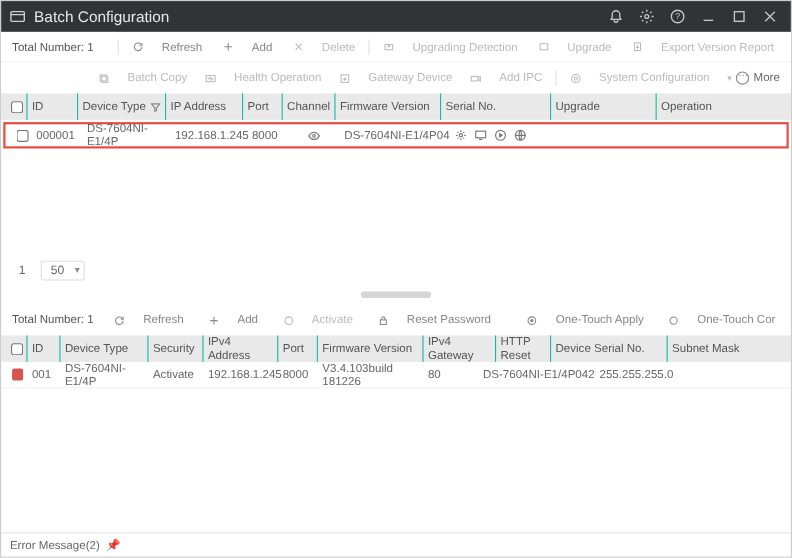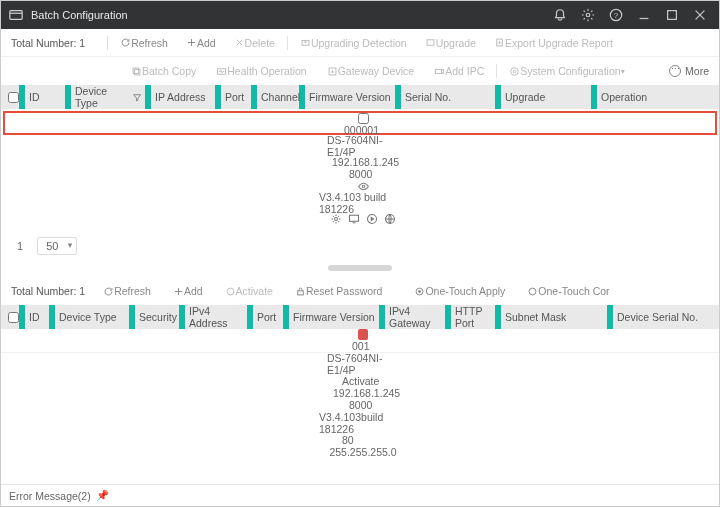--- a/index.html
+++ b/index.html
@@ -1,39 +1,39 @@
 <!DOCTYPE html>
 <html><head>
 <meta charset="utf-8">
 <style>
 * { box-sizing: border-box; margin: 0; padding: 0; font-family: "Segoe UI", Arial, sans-serif; }
 body { width: 720px; height: 507px; background: #fff; color: #555; font-size: 10.5px; overflow: hidden; border: 1px solid #ccc; position: relative; }
 
 .titlebar { height: 28px; background: #323335; color: #e0e0e0; display: flex; align-items: center; padding: 0 6px 0 8px; }
 .titlebar .title-icon { width: 14px; height: 14px; margin-right: 8px; opacity: .9; }
-.titlebar .title-text { flex: 1; font-size: 11px; color: #e8e8e8; }
+.titlebar .title-text { flex: 1; font-size: 14px; color: #e8e8e8; }
 .titlebar .tb-right { display: flex; align-items: center; gap: 14px; margin-right: 6px; }
 .titlebar .tb-icon { width: 14px; height: 14px; cursor: pointer; opacity: .85; }
 
 .toolbar { display: flex; align-items: center; height: 28px; padding: 0 10px; background: #fff; border-bottom: 1px solid #f0f0f0; color: #777; white-space: nowrap; }
 .toolbar .tnum { font-size: 10.5px; color: #555; margin-right: 14px; }
 .toolbar .sep { width: 1px; height: 14px; background: #e0e0e0; margin: 0 8px; }
-.tool-btn { display: inline-flex; align-items: center; gap: 0; color: #888; font-size: 10.5px; cursor: pointer; padding: 2px 4px; justify-content: center; }
+.tool-btn { display: inline-flex; align-items: center; gap: 16px; color: #888; font-size: 10.5px; cursor: pointer; padding: 2px 4px; justify-content: center; }
 .tool-btn.dis { color: #bbb; cursor: default; }
 .tool-btn svg, .tool-btn .ico { width: 11px; height: 11px; }
 .toolbar .more { margin-left: auto; display: flex; align-items: center; gap: 4px; color: #666; cursor: pointer; }
 .toolbar .more .ring { width: 12px; height: 12px; border: 1px solid #888; border-radius: 50%; position: relative; }
 
 .thead { display: flex; align-items: center; height: 24px; background: #e9e9e9; font-size: 10.5px; color: #555; padding-left: 6px; }
-.thead .th { display: flex; align-items: center; padding: 0 4px; border-right: 6px solid #14b8a6; height: 100%; }
+.thead .th { display: flex; align-items: center; padding: 0 4px; border-right: 1px solid #14b8a6; height: 100%; }
 .thead .th:last-child { border-right: none; text-align: right; }
 .thead .cb { width: 18px; justify-content: center; }
 .thead input[type=checkbox], .row input[type=checkbox] { width: 11px; height: 11px; }
 
-.row { display: flex; align-items: center; height: 24px; font-size: 10.5px; color: #666; padding-left: 6px; border-bottom: 1px solid #f2f2f2; flex-direction: column; }
+.row { display: flex; align-items: flex-end; height: 24px; font-size: 10.5px; color: #666; padding-left: 6px; border-bottom: 1px solid #f2f2f2; }
 .row .td { padding: 0 4px; display: flex; align-items: center; height: 100%; }
 .row.highlight-wrap { border: 2px solid #e74c3c; margin: 2px; }
 
 .op-icons { display: flex; gap: 6px; align-items: center; }
 .op-icons svg { width: 12px; height: 12px; cursor: pointer; }
 
 .pager { display: flex; align-items: center; padding: 6px 10px; gap: 8px; color: #666; font-size: 11px; margin-top: 96px; }
 .pager .pnum { padding: 2px 6px; }
 .pager .psel { border: 1px solid #ddd; padding: 2px 18px 2px 8px; border-radius: 2px; position: relative; }
 .pager .psel::after { content: "▾"; position: absolute; right: 4px; top: 2px; color: #888; font-size: 9px; }
@@ -123,21 +123,21 @@
         <rect x="3" y="4" width="10" height="8"></rect>
       </svg>
       <span>Upgrade</span>
     </span>
   <span style="width:10px"></span>
   <span class="tool-btn dis">
       <svg viewBox="0 0 16 16">
         <rect x="4" y="3" width="8" height="10"></rect>
         <path d="M8 6v4M6 8l2 2 2-2"></path>
       </svg>
-      <span>Export Upgrade Report</span>
+      <span>Export Version Report</span>
     </span>
 </div>
 
 <div class="toolbar" style="border-bottom:none;">
   <span style="width:116px"></span>
   <span class="tool-btn dis">
       <svg viewBox="0 0 16 16">
         <rect x="3" y="3" width="8" height="8"></rect>
         <rect x="5" y="5" width="8" height="8"></rect>
       </svg>
@@ -211,21 +211,20 @@
   <div class="td" style="width:46px">000001</div>
   <div class="td" style="width:80px">DS-7604NI-E1/4P</div>
   <div class="td" style="width:70px">192.168.1.245</div>
   <div class="td" style="width:36px">8000</div>
   <div class="td" style="width:48px;justify-content:center">
       <svg viewBox="0 0 16 16" style="width:13px;height:13px;color:#888">
         <path d="M2 8s2.5-4 6-4 6 4 6 4-2.5 4-6 4-6-4-6-4z"></path>
         <circle cx="8" cy="8" r="1.5"></circle>
       </svg>
     </div>
-  <div class="td" style="width:96px">V3.4.103 build 181226</div>
   <div class="td" style="width:100px;overflow:hidden;text-overflow:ellipsis;white-space:nowrap">DS-7604NI-E1/4P042019...</div>
   <div class="td op-icons" style="flex:1">
     <svg viewBox="0 0 16 16" style="color:#777">
         <circle cx="8" cy="8" r="2"></circle>
         <path d="M8 2v2M8 12v2M2 8h2M12 8h2M4 4l1 1M11 11l1 1M12 4l-1 1M5 11l-1 1"></path>
       </svg>
     <svg viewBox="0 0 16 16" style="color:#777">
         <rect x="2" y="3" width="12" height="8"></rect>
         <line x1="6" y1="13" x2="10" y2="13"></line>
       </svg>
@@ -300,23 +299,23 @@
   <div class="th cb">
       <input type="checkbox" style="">
     </div>
   <div class="th" style="width:30px">ID</div>
   <div class="th" style="width:80px">Device Type</div>
   <div class="th" style="width:50px">Security</div>
   <div class="th" style="width:68px">IPv4 Address</div>
   <div class="th" style="width:36px">Port</div>
   <div class="th" style="width:96px">Firmware Version</div>
   <div class="th" style="width:66px">IPv4 Gateway</div>
-  <div class="th" style="width:50px">HTTP Port</div>
+  <div class="th" style="width:50px">HTTP Reset</div>
+  <div class="th" style="width:106px">Device Serial No.</div>
   <div class="th" style="flex:1">Subnet Mask</div>
-  <div class="th" style="width:106px">Device Serial No.</div>
 </div>
 
 <div class="row">
   <div class="td" style="width:18px;justify-content:center">
       <span class="chk-err"></span>
     </div>
   <div class="td" style="width:30px">001</div>
   <div class="td" style="width:80px">DS-7604NI-E1/4P</div>
   <div class="td" style="width:50px">Activate</div>
   <div class="td" style="width:68px">192.168.1.245</div>

